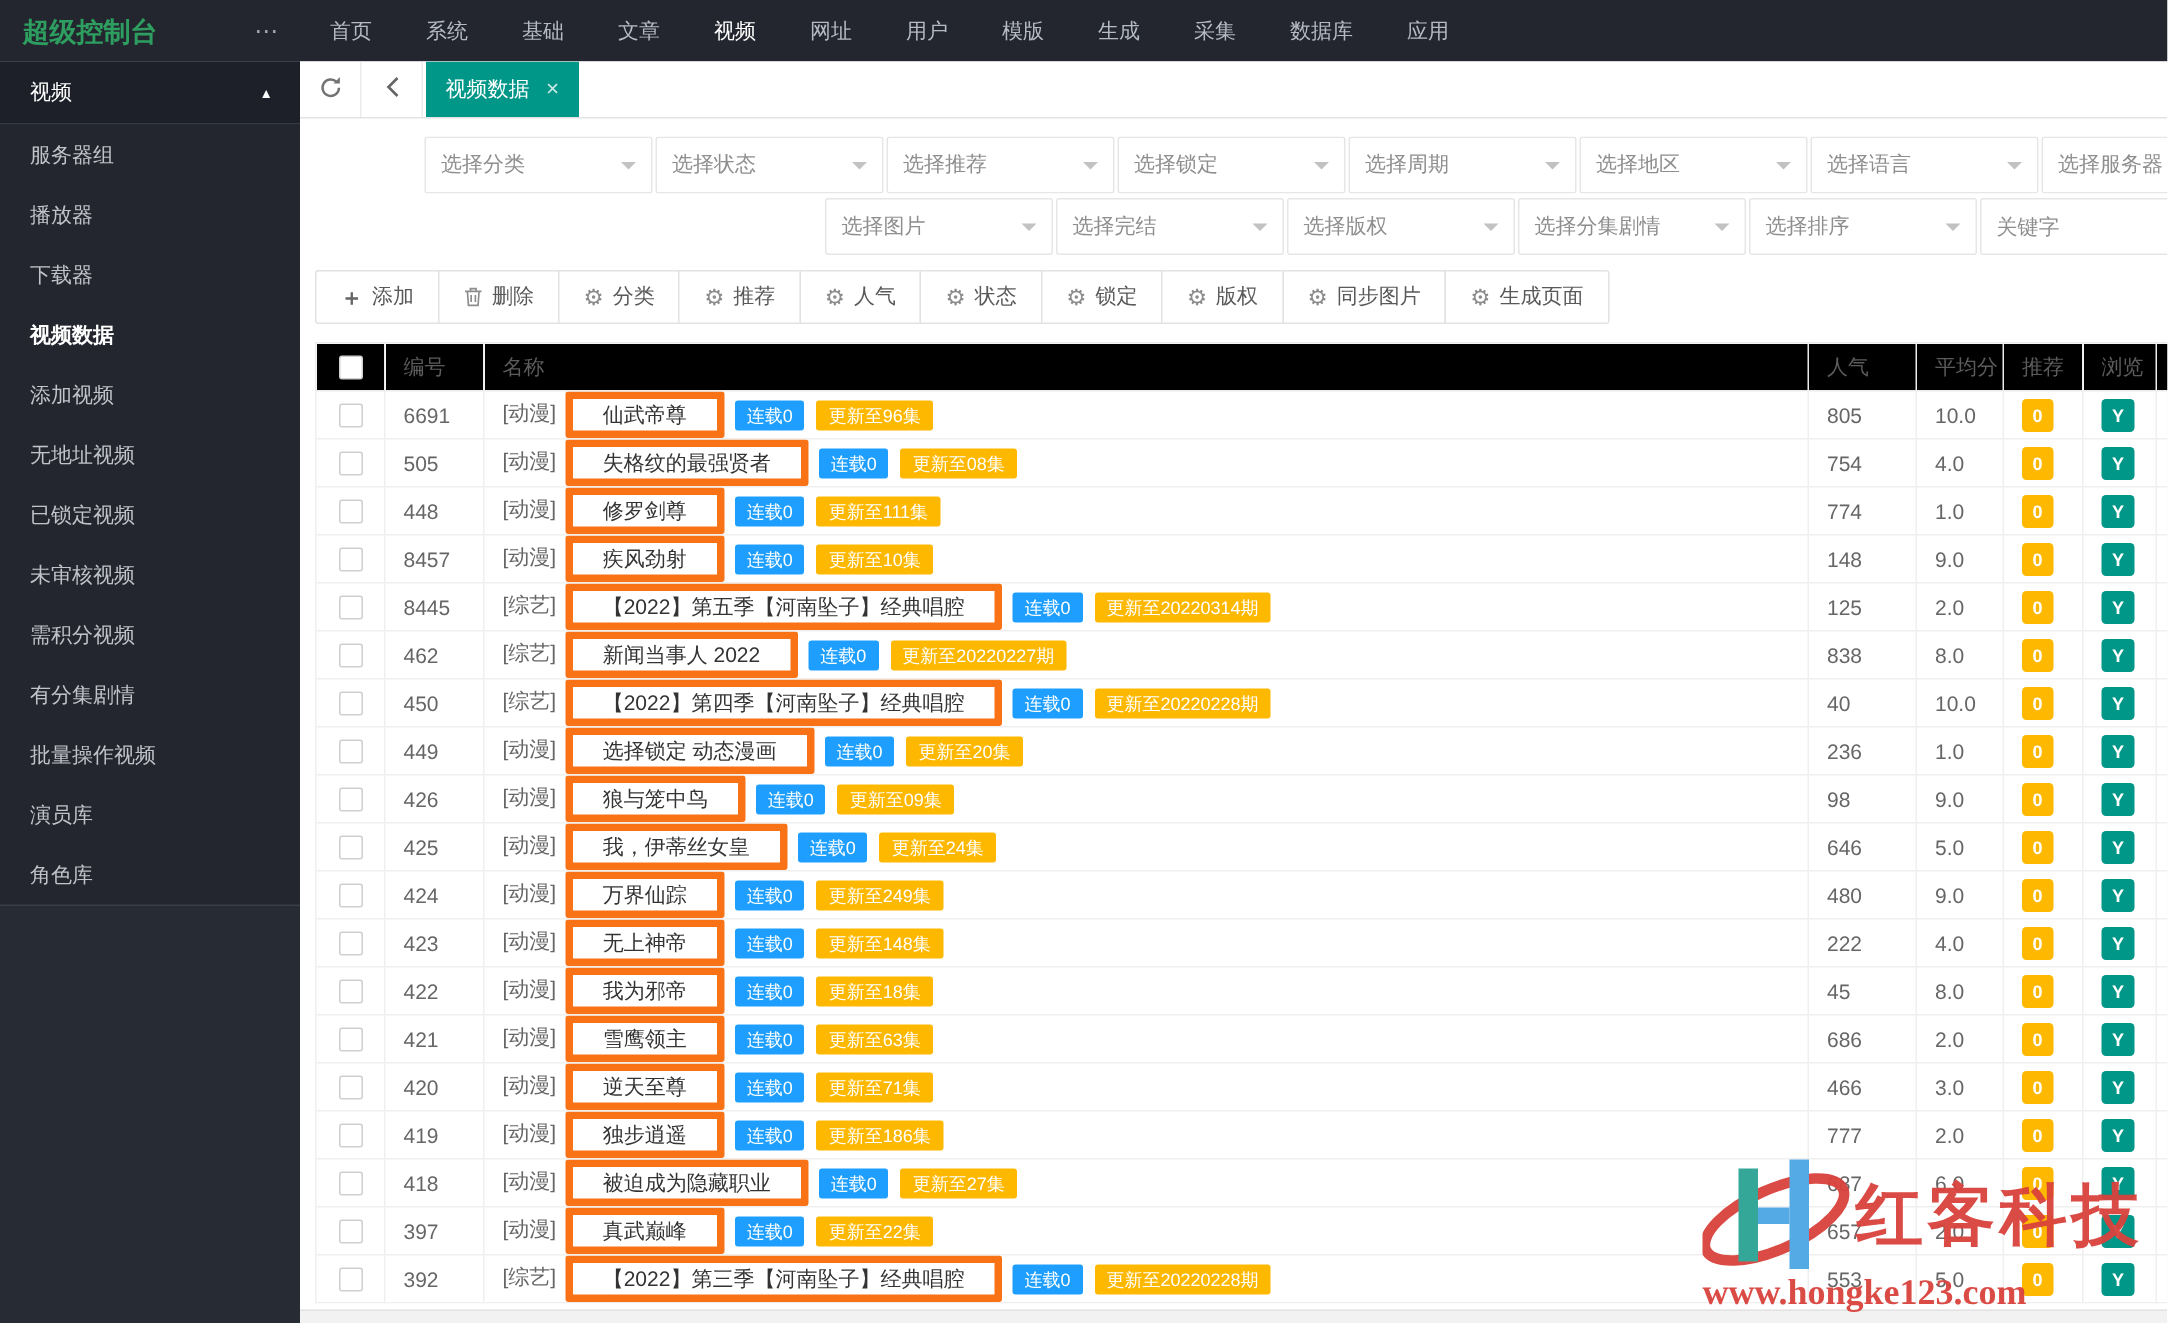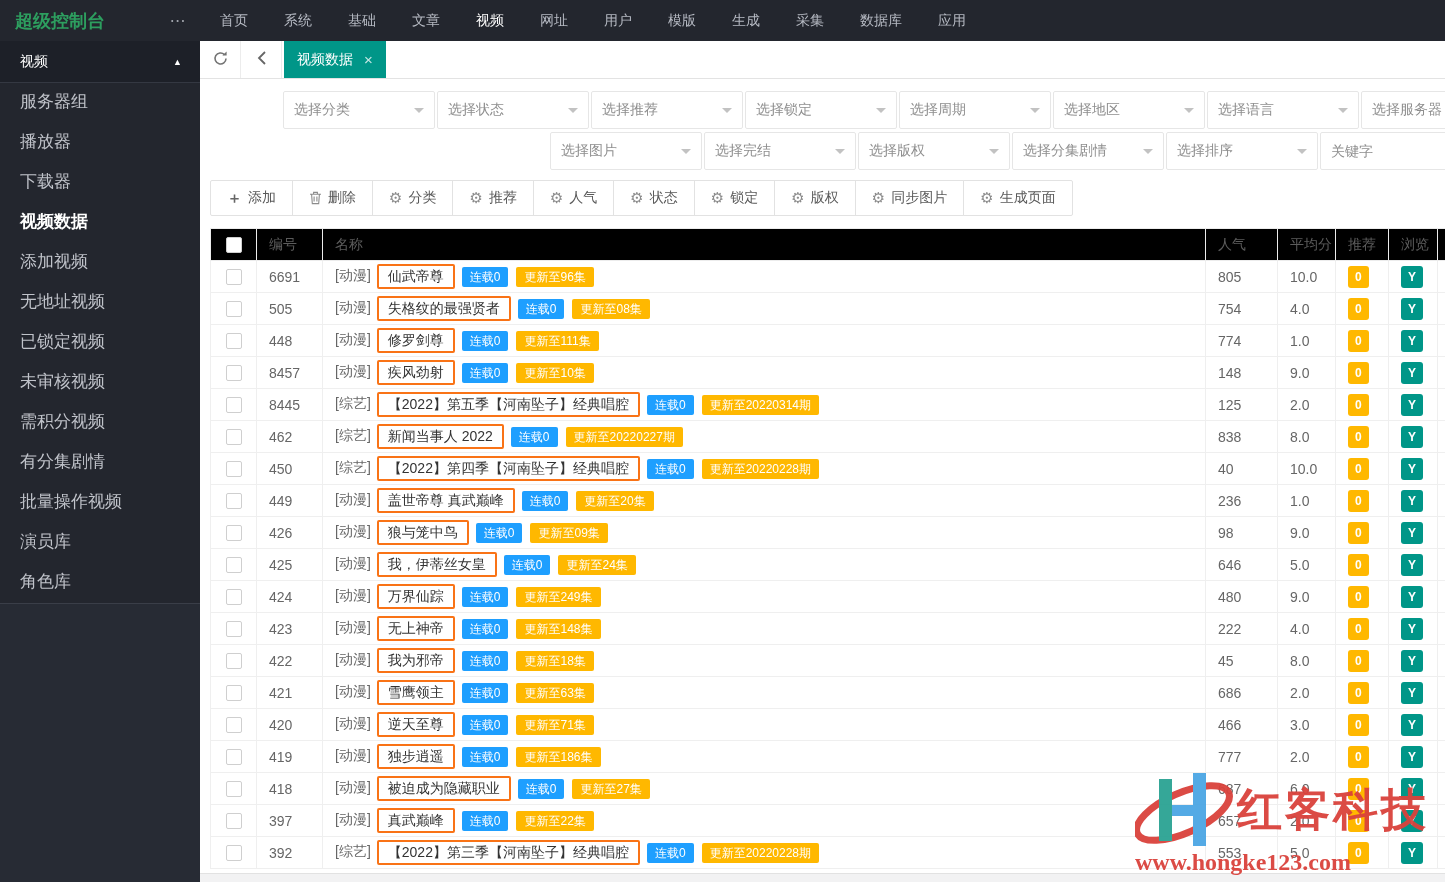--- a/index.html
+++ b/index.html
@@ -18,21 +18,21 @@
   .nav-item.active { color:#fff; }
   .nav-item.active::after { content:''; position:absolute; left:0; right:0; bottom:0; height:5px; background:#5FB878; }
   
   .layout { display:flex; height:841px; }
   .sidebar { width:200px; flex:none; background:#272b34; display:flex; flex-direction:column; }
   .side-head { height:42px; flex:none; background:#1d2028; color:#fff; font-size:14px;
     display:flex; align-items:center; justify-content:space-between; padding:0 18px 0 20px; cursor:pointer;
     border-bottom:1px solid #343842; }
   .side-arrow { font-size:9px; color:#fff; }
   .side-list { list-style:none; margin:0; padding:0; background:#23262e; border-bottom:1px solid #3a3e48; }
-  .side-item { height:40px; line-height:40px; padding:0 20px; color:#c0c3ca; font-size:17px; cursor:pointer; white-space:nowrap;font-family:Liberation Mono, monospace; }
+  .side-item { height:40px; line-height:40px; padding:0 20px; color:#c0c3ca; font-size:14px; cursor:pointer; white-space:nowrap; }
   .side-item.active { color:#ffffff; font-weight:bold; }
   
   .main { flex:1; position:relative; background:#fff; overflow:hidden; }
   .tabbar { height:38px; border-bottom:1px solid #e3e3e3; display:flex; align-items:stretch; background:#fff; }
   .tb-btn { width:41px; display:flex; align-items:center; justify-content:center; border-right:1px solid #ececec; cursor:pointer; }
   .tab { background:#009688; color:#fff; display:flex; align-items:center; padding:0 13px; margin-left:2px; cursor:pointer; }
   .tab .x { margin-left:11px; color:rgba(255,255,255,.78); font-size:15px; }
   .content { padding-left:10px; width:1390px; overflow:hidden; }
   .frow { display:flex; height:38px; overflow:hidden; }
   .frow1 { margin-top:12px; padding-left:73px; }
@@ -51,21 +51,21 @@
   .ticon.plus { color:#666; font-size:15px; font-weight:bold; }
   .ticon.gear { font-size:15px; }
   
   table.grid { margin-top:12px; width:1235px; border-collapse:collapse; table-layout:fixed; color:#666; }
   .grid th { background:#000000; height:32px; font-weight:normal; text-align:left; color:#5c5c5c;
     border:1px solid #ececec; padding:0 0 0 12px; white-space:nowrap; overflow:hidden; }
   .grid td { height:32px; border:1px solid #efefef; padding:0 0 0 12px; white-space:nowrap; overflow:hidden; }
   .grid th.cb-col, .grid td.cb-col { text-align:center; padding:0; }
   .cb { width:16px; height:16px; display:inline-block; border:1px solid #cfcfcf; border-radius:2px; background:#fff; vertical-align:middle; cursor:pointer; }
   .cat { color:#666; margin-right:3px; }
-  .namebox { display:inline-block; border:2px solid #f97316; border-radius:2px; padding:2px 9px; line-height:17px;
+  .namebox { display:inline-block; border:5px solid #f97316; border-radius:2px; padding:2px 20px; line-height:17px;
     color:#333; margin:0 7px 0 3px; vertical-align:middle; cursor:pointer; }
   .badge { display:inline-block; height:20px; line-height:20px; padding:0 8px; border-radius:2px; color:#fff;
     font-size:12px; margin-right:8px; vertical-align:middle; cursor:pointer; }
   .badge.blue { background:#1E9FFF; }
   .badge.orange { background:#FFB800; }
   .sq { display:inline-block; min-width:8px; height:22px; line-height:22px; padding:0 7px; border-radius:3px;
     color:#fff; font-size:12px; font-weight:bold; text-align:center; cursor:pointer; }
   .sq.orange { background:#FFB800; }
   .sq.teal { background:#009688; }
   .footer-strip { position:absolute; left:0; right:0; bottom:0; height:9px; background:#f2f2f3; border-top:1px solid #e2e2e2; }
@@ -341,21 +341,21 @@
                 <td class="td-name"><span class="cat">[综艺]</span><span class="namebox">【2022】第四季【河南坠子】经典唱腔</span><span class="badge blue">连载0</span><span class="badge orange">更新至20220228期</span></td>
                 <td class="td-num">40</td>
                 <td class="td-num">10.0</td>
                 <td class="td-badge"><span class="sq orange">0</span></td>
                 <td class="td-badge"><span class="sq teal">Y</span></td>
                 <td class="sliver"></td>
               </tr>
               <tr class="trow">
                 <td class="cb-col"><span class="cb"></span></td>
                 <td class="td-id">449</td>
-                <td class="td-name"><span class="cat">[动漫]</span><span class="namebox">盖世帝尊 真武巅峰</span><span class="badge blue">连载0</span><span class="badge orange">更新至20集</span></td>
+                <td class="td-name"><span class="cat">[动漫]</span><span class="namebox">选择锁定 动态漫画</span><span class="badge blue">连载0</span><span class="badge orange">更新至20集</span></td>
                 <td class="td-num">236</td>
                 <td class="td-num">1.0</td>
                 <td class="td-badge"><span class="sq orange">0</span></td>
                 <td class="td-badge"><span class="sq teal">Y</span></td>
                 <td class="sliver"></td>
               </tr>
               <tr class="trow">
                 <td class="cb-col"><span class="cb"></span></td>
                 <td class="td-id">426</td>
                 <td class="td-name"><span class="cat">[动漫]</span><span class="namebox">狼与笼中鸟</span><span class="badge blue">连载0</span><span class="badge orange">更新至09集</span></td>

